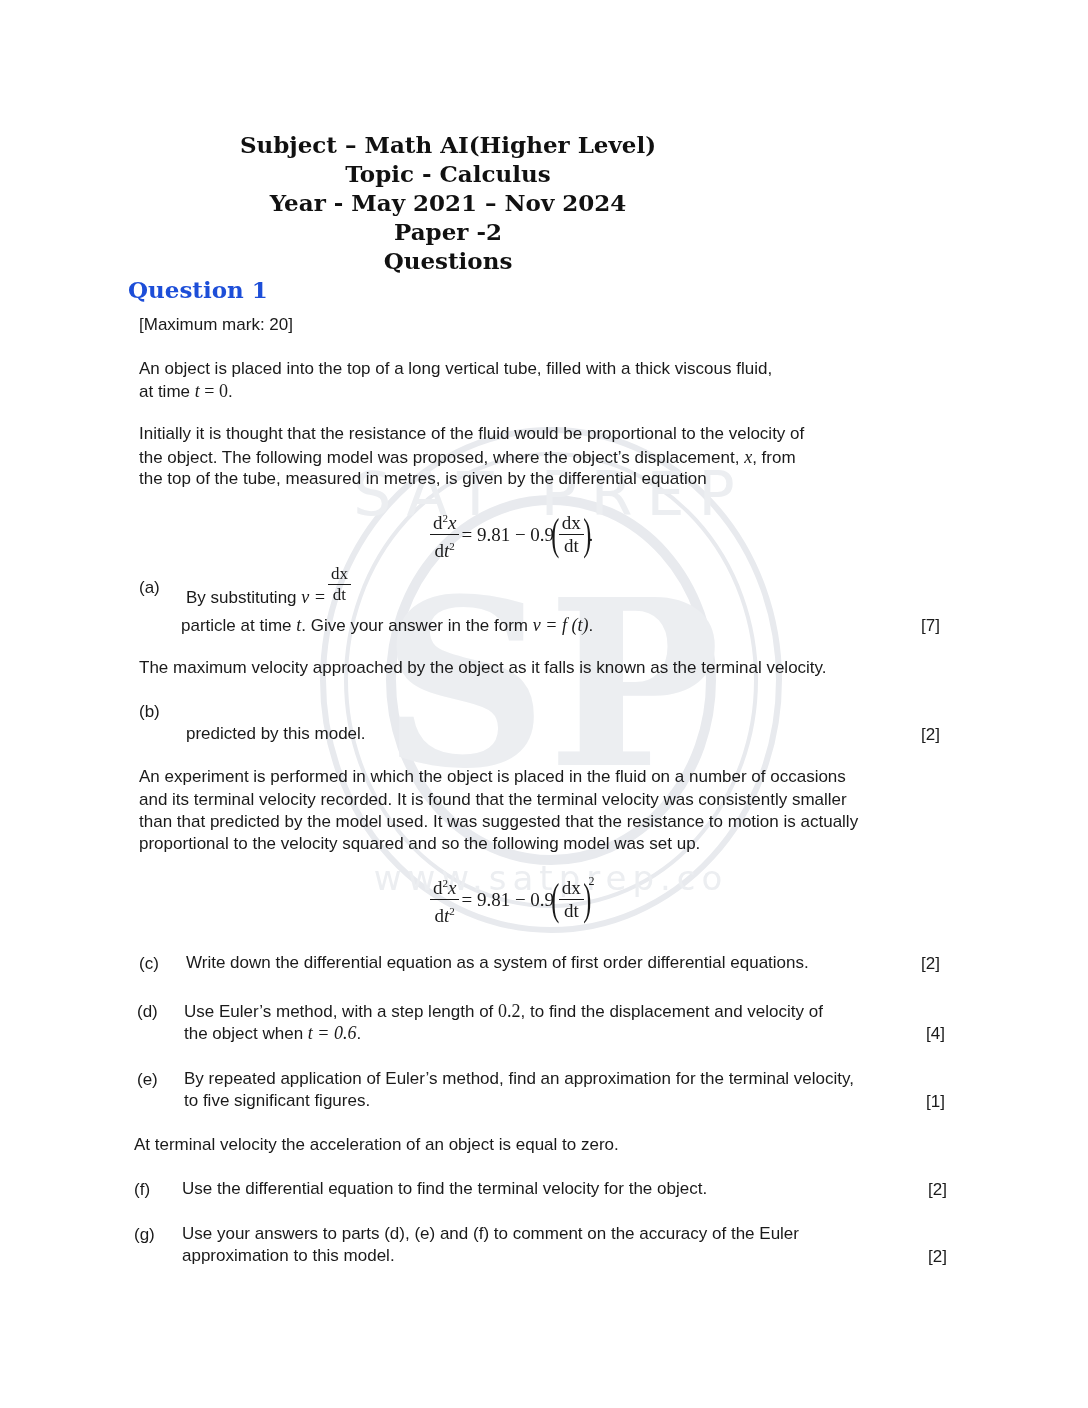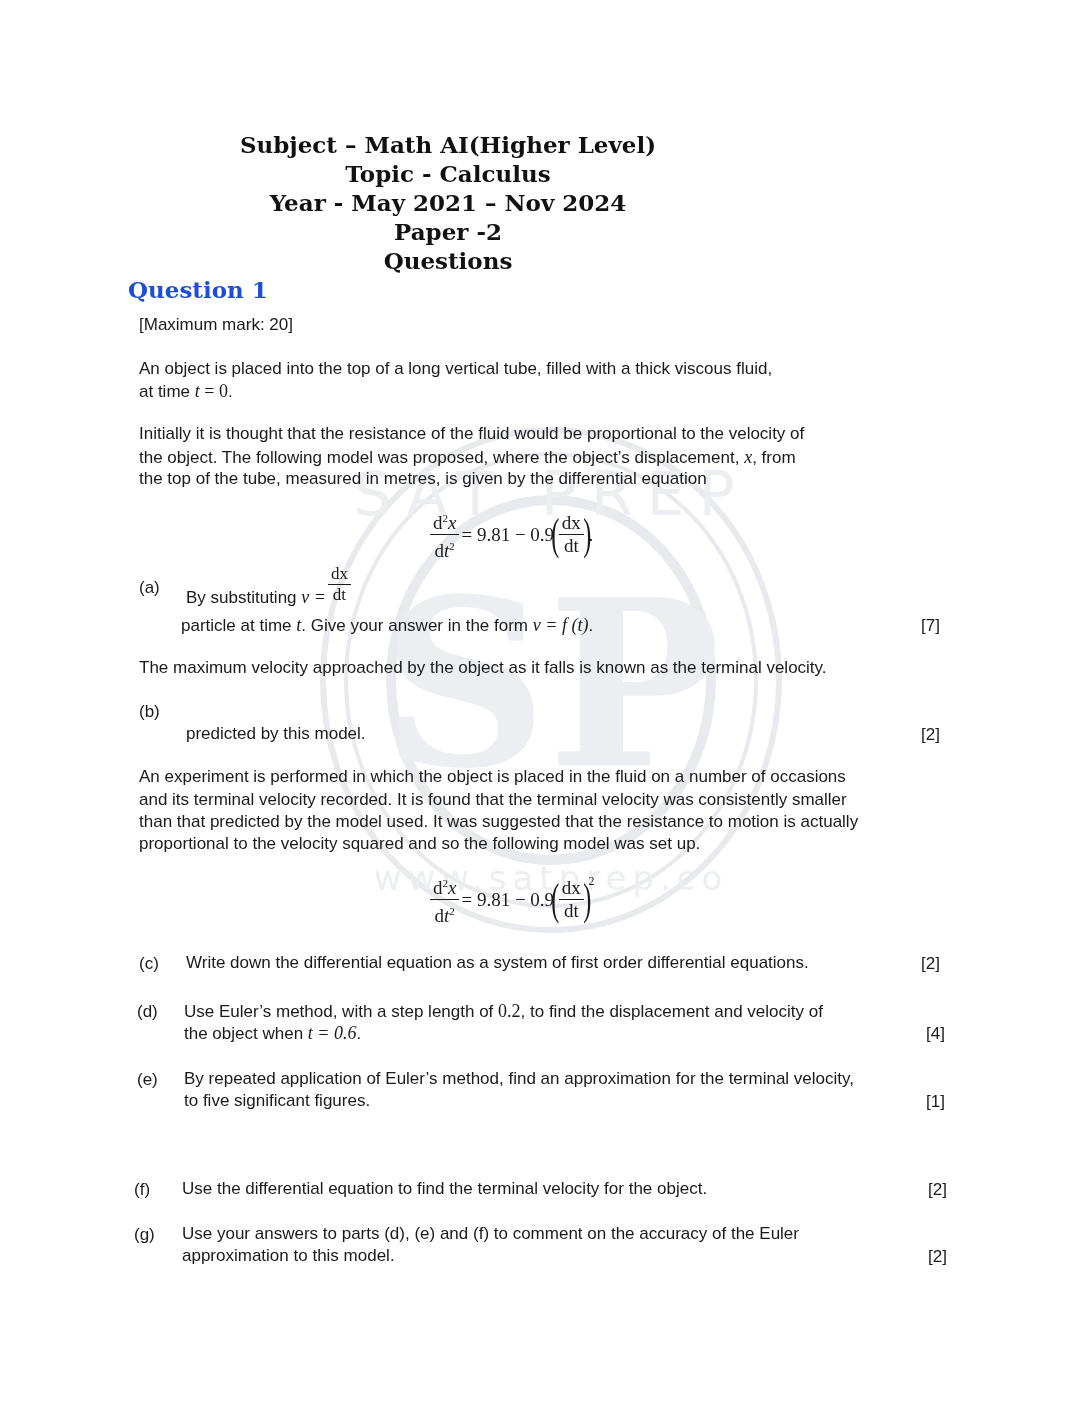--- a/index.html
+++ b/index.html
@@ -130,20 +130,21 @@
   <div class="t" style="left:184px; top:1022px">
     <span>the object when </span><span class="m">t = 0.6</span><span>.</span>
   </div>
   <div class="marks" style="left:926px; top:1024px">[4]</div>
 
   <div class="label" style="left:137px; top:1070px">(e)</div>
   <div class="t" style="left:184px; top:1068px">By repeated application of Euler’s method, find an approximation for the terminal velocity,</div>
   <div class="t" style="left:184px; top:1090px">to five significant figures.</div>
   <div class="marks" style="left:926px; top:1092px">[1]</div>
 
+  <div class="t" style="left:134px; top:1134px">At terminal velocity the acceleration of an object is equal to zero.</div>
 
   <div class="label" style="left:134px; top:1180px">(f)</div>
   <div class="t" style="left:182px; top:1178px">Use the differential equation to find the terminal velocity for the object.</div>
   <div class="marks" style="left:928px; top:1180px">[2]</div>
 
   <div class="label" style="left:134px; top:1225px">(g)</div>
   <div class="t" style="left:182px; top:1223px">Use your answers to parts (d), (e) and (f) to comment on the accuracy of the Euler</div>
   <div class="t" style="left:182px; top:1245px">approximation to this model.</div>
   <div class="marks" style="left:928px; top:1247px">[2]</div>
 

